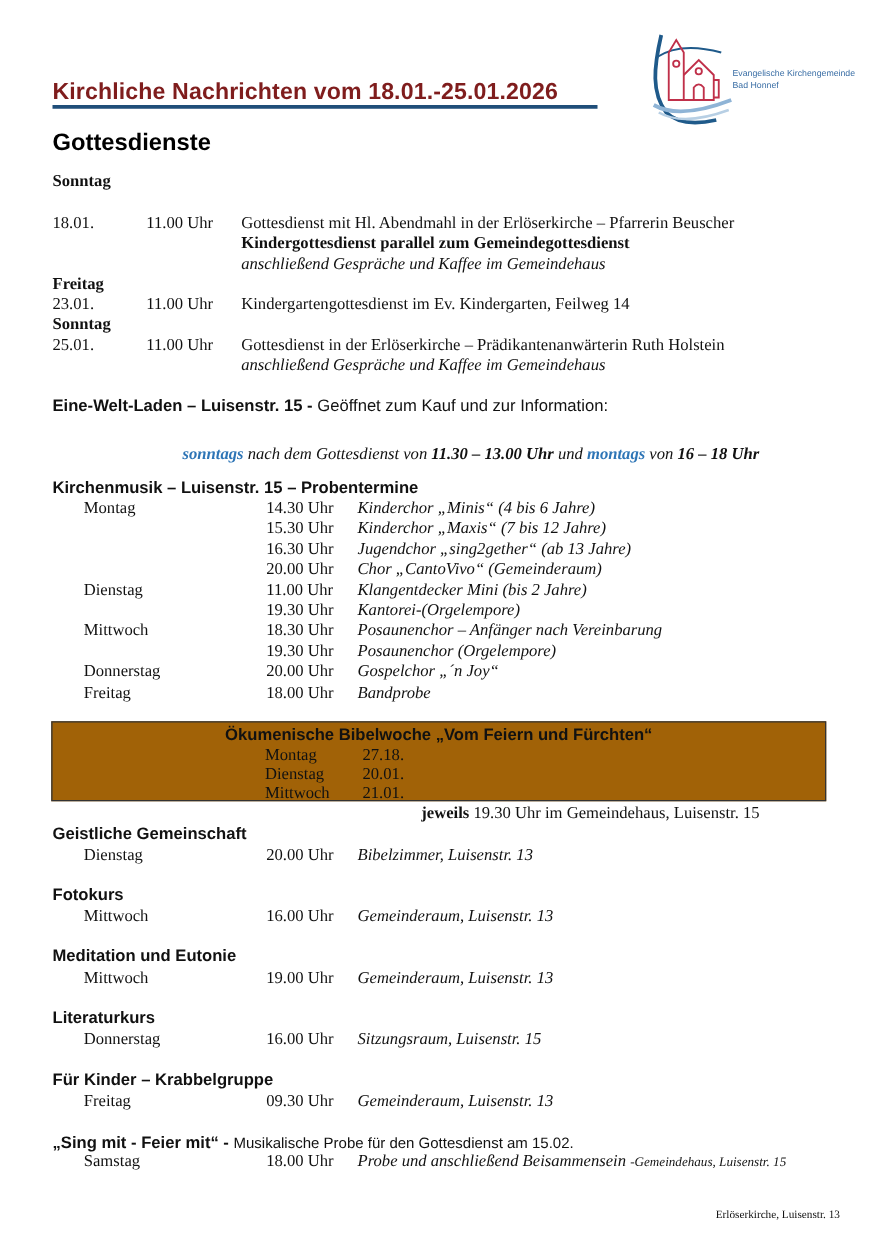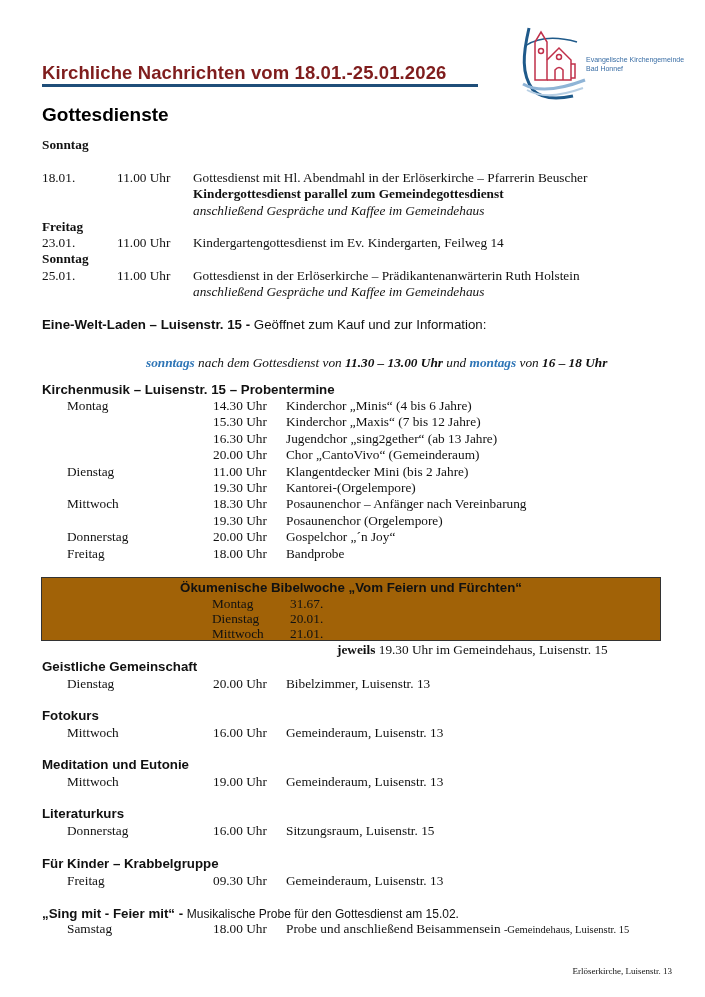--- a/index.html
+++ b/index.html
@@ -25,21 +25,21 @@
   .ital { font-style: italic; }
 
   .sec-head { position: absolute; left: 42px; font-family: "Liberation Sans", "DejaVu Sans", sans-serif; font-size: 13.3px; font-weight: bold; white-space: nowrap; }
   .sec-head .normal { font-weight: normal; }
   .sec-head .small { font-weight: normal; font-size: 12px; }
   .blue { color: #2e75b6; }
 
   .mrow { position: absolute; left: 67px; height: 16.5px; line-height: 16.5px; white-space: nowrap; }
   .m-day { position: absolute; left: 0; }
   .m-time { position: absolute; left: 146px; }
-  .m-text { position: absolute; left: 219px; }
+  .m-text { position: absolute; left: 219px; font-style: italic; }
 
   #bibel-box { position: absolute; left: 41px; top: 577px; width: 620px; height: 64px; background: #a16207; border: 1px solid #333; box-sizing: border-box; }
   #bibel-title { position: absolute; left: 0; width: 100%; top: 2px; text-align: center; font-family: "Liberation Sans", "DejaVu Sans", sans-serif; font-size: 13.3px; font-weight: bold; }
   .brow { position: absolute; left: 170px; height: 16px; line-height: 16px; white-space: nowrap; }
   .b-day { position: absolute; left: 0; }
   .b-date { position: absolute; left: 78px; }
   .b-text { position: absolute; left: 125px; margin-top: 16px; }
 
   #footer { right: 33px; top: 966px; font-size: 9px; }
   .tiny { font-size: 10.5px; }
@@ -164,21 +164,21 @@
       <span class="m-day">Freitag</span>
       <span class="m-time">18.00 Uhr</span>
       <span class="m-text">Bandprobe</span>
     </div>
   </div>
 
 <div id="bibel-box">
   <div id="bibel-title">Ökumenische Bibelwoche „Vom Feiern und Fürchten“</div>
   <div class="brow serif" style="top:18px;">
     <span class="b-day">Montag</span>
-    <span class="b-date">31.67.</span>
+    <span class="b-date">27.18.</span>
   </div>
   <div class="brow serif" style="top:33px;">
     <span class="b-day">Dienstag</span>
     <span class="b-date">20.01.</span>
   </div>
   <div class="brow serif" style="top:48px;">
     <span class="b-day">Mittwoch</span>
     <span class="b-date">21.01.</span>
     <span class="b-text"><span class="bold">jeweils</span><span> 19.30 Uhr im Gemeindehaus, Luisenstr. 15</span></span>
   </div>

